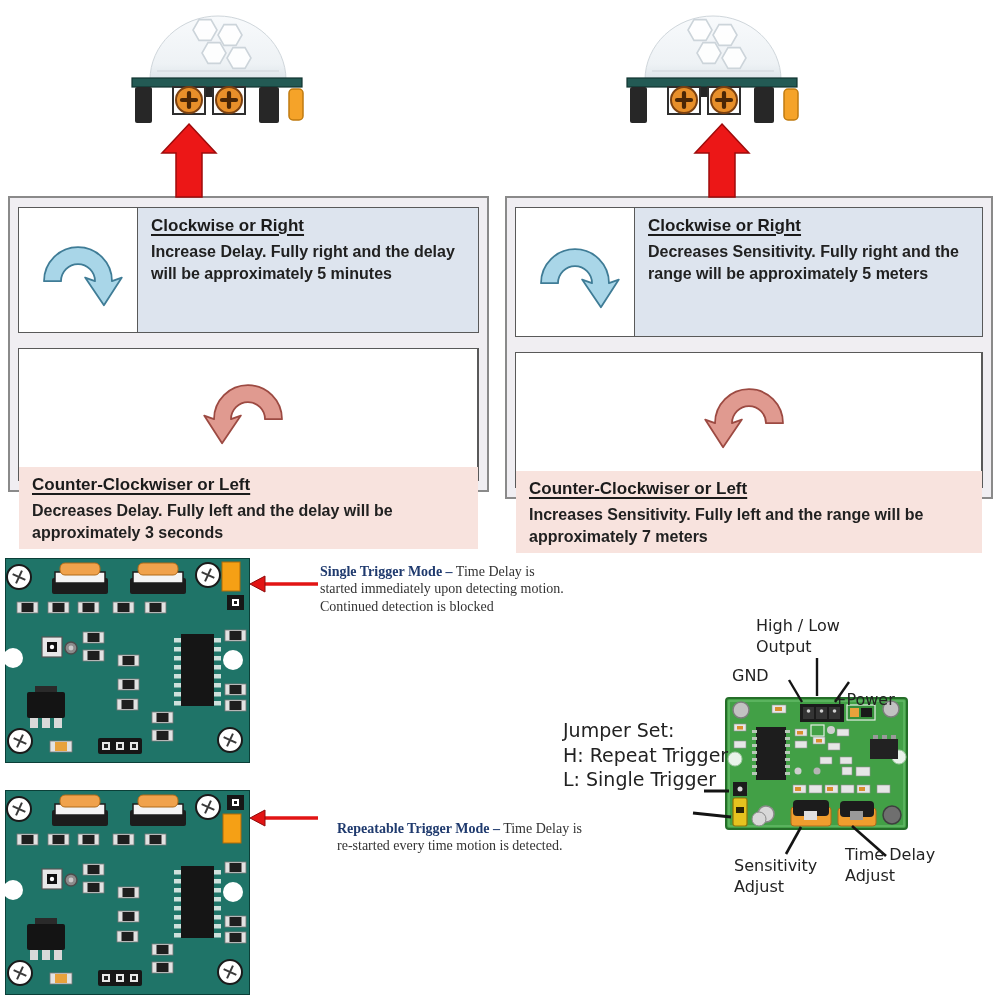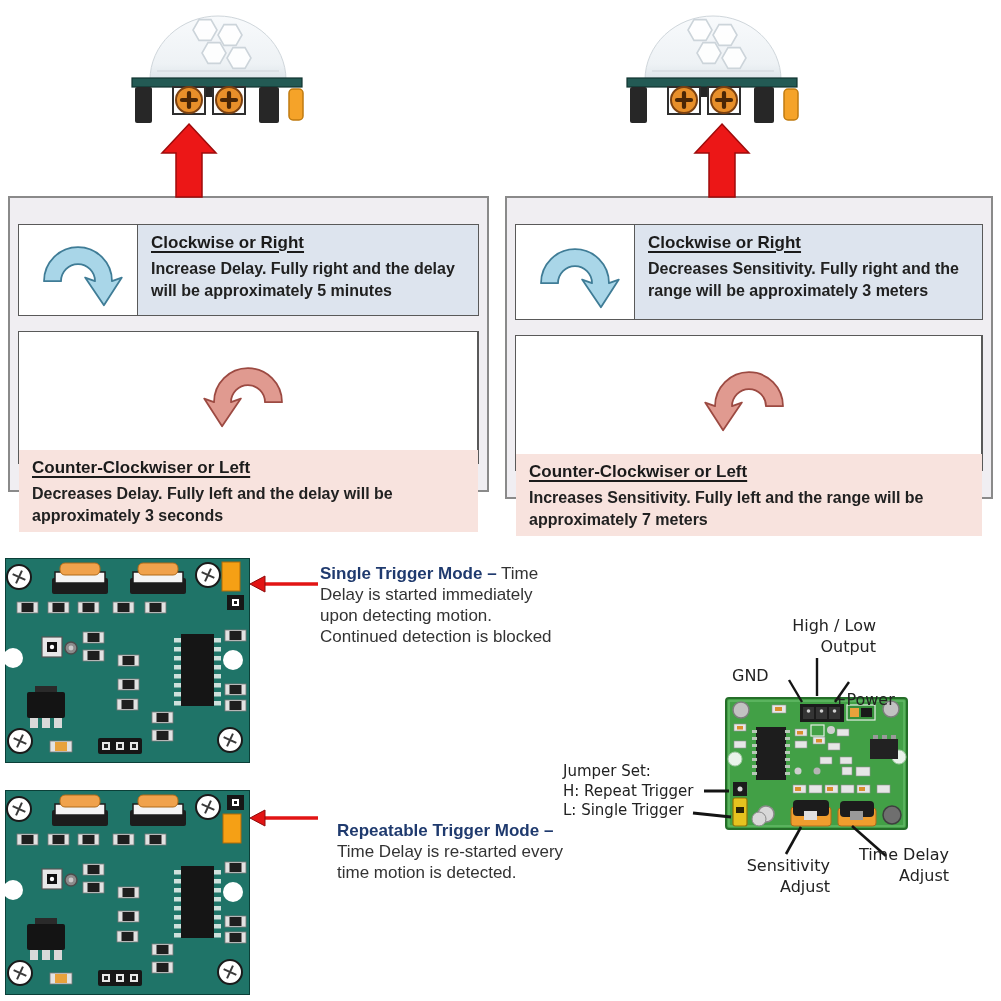--- a/index.html
+++ b/index.html
@@ -3,40 +3,40 @@
 <meta charset="utf-8">
 <style>
   html,body{margin:0;padding:0;background:#fff;}
   .canvas{position:relative;width:1001px;height:1001px;background:#ffffff;
           font-family:"Liberation Sans",sans-serif;overflow:hidden;}
   .abs{position:absolute;}
   svg{display:block;}
 
   
   .adj-table{position:absolute;background:#f0eef2;border:2px solid #8a8a8a;
-             box-sizing:border-box;padding:26px 8px;display:flex;flex-direction:column;}
+             box-sizing:border-box;padding:9px 8px;display:flex;flex-direction:column;}
   .adj-row{display:flex;border:1px solid #595959;background:#ffffff;box-sizing:border-box;}
   .adj-row + .adj-row{margin-top:15px;flex-direction:column;}
   .icon-cell{flex:0 0 118px;display:flex;align-items:center;justify-content:center;
              background:#ffffff;border-right:1px solid #595959;}
   .text-cell{flex:1;padding:5px 12px 4px 13px;box-sizing:border-box;}
   .cell-blue{background:#dde4ee;}
   .cell-pink{background:#f8e3de;}
   .row-title{font-size:17px;font-weight:700;color:#1b1b1b;margin:3px 0 5px 0;
              text-decoration:underline;text-decoration-thickness:2px;text-underline-offset:3px;}
   .row-body{font-size:16px;font-weight:700;color:#212121;line-height:1.4;}
 
   
-  .trig{position:absolute;font-size:17px;line-height:1.24;color:#333;white-space:pre-line;}
+  .trig{position:absolute;font-size:14px;line-height:1.24;color:#333;white-space:pre-line;font-family:Liberation Serif, serif;}
   .trig .t{color:#1f3a6e;font-weight:700;}
 
   
   .plabel{position:absolute;font-family:"DejaVu Sans",sans-serif;font-size:16px;
           color:#222;line-height:1.3;white-space:pre-line;}
-  .pcenter{text-align:right;}
+  .pcenter{text-align:left;}
   .pright{}
 
   .overlay{position:absolute;left:0;top:0;z-index:5;pointer-events:none;}
   .artwork{z-index:2;}
   .txt{z-index:6;}
 </style>
 </head>
 <body>
 
 <div class="canvas">
@@ -110,21 +110,21 @@
 
   <div class="adj-table" style="left:505px;top:196px;width:488px;height:303px">
     <div class="adj-row" style="height:130px">
       <div class="icon-cell">
         <svg width="92" height="76" viewBox="0 0 100 85">
           <path d="M12,55 A38,38 0 0 1 88,55 L99,51 L79,82 L58,51 L69,55 A19,19 0 0 0 31,55 Z" fill="#a9d6e8" stroke="#3f7c96" stroke-width="2" stroke-linejoin="round"></path>
         </svg>
       </div>
       <div class="text-cell cell-blue">
         <div class="row-title">Clockwise or Right</div>
-        <div class="row-body">Decreases Sensitivity.  Fully right and the range will be approximately 3 meters</div>
+        <div class="row-body">Decreases Sensitivity.  Fully right and the range will be approximately 5 meters</div>
       </div>
     </div>
     <div class="adj-row" style="height:136px">
       <div class="icon-cell">
         <svg width="92" height="76" viewBox="0 0 100 85">
           <g transform="translate(100,0) scale(-1,1)">
             <path d="M12,55 A38,38 0 0 1 88,55 L99,51 L79,82 L58,51 L69,55 A19,19 0 0 0 31,55 Z" fill="#e09a90" stroke="#9c4a42" stroke-width="2" stroke-linejoin="round"></path>
           </g>
         </svg>
       </div>
@@ -369,21 +369,21 @@
 
   <p class="trig txt" style="left:320px;top:563px;width:250px;margin:0"><span class="t">Single Trigger Mode –</span> <span>Time Delay is started immediately upon detecting motion.
 Continued detection is blocked</span></p>
 
   <p class="trig txt" style="left:320px;top:803px;width:252px;margin:17px"><span class="t">Repeatable Trigger Mode –</span> <span>Time Delay is re-started every time motion is detected.</span></p>
 
   <div class="plabel pcenter txt" style="left:756px;top:616px;width:120px">High / Low
 Output</div>
   <div class="plabel pright txt" style="left:732px;top:666px;width:58px">GND</div>
   <div class="plabel txt" style="left:833px;top:690px">+Power</div>
-  <div class="plabel txt" style="left:563px;top:762px;font-size:15px">Jumper Set:
+  <div class="plabel txt" style="left:563px;top:718px;font-size:19px">Jumper Set:
 H: Repeat Trigger
 L: Single Trigger</div>
   <div class="plabel pcenter txt" style="left:734px;top:856px;width:96px">Sensitivity
 Adjust</div>
   <div class="plabel pcenter txt" style="left:845px;top:845px;width:104px">Time Delay
 Adjust</div>
 
 </div>
 
 </body></html>

